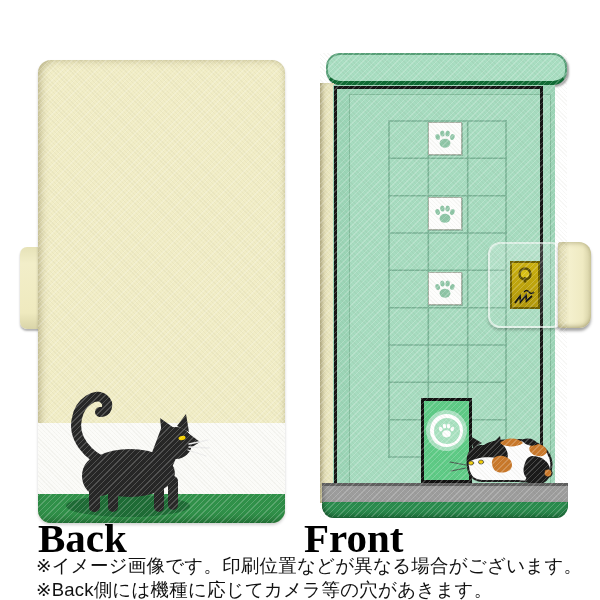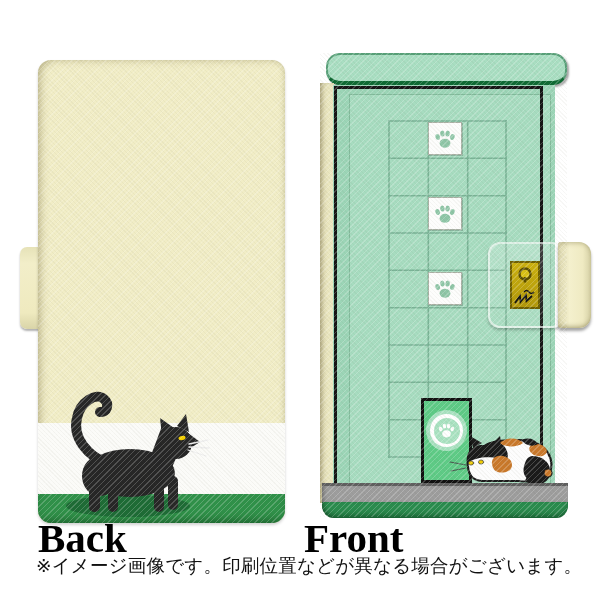--- a/index.html
+++ b/index.html
@@ -259,13 +259,14 @@
   <div class="abs clasp-strap"></div>
 
   <div class="texture"></div>
 </div>
 
 <div class="abs view-label back-label">Back</div>
 <div class="abs view-label front-label">Front</div>
 
 <div class="abs notes">
   <div>※イメージ画像です。印刷位置などが異なる場合がございます。</div>
+  <div>※Back側には機種に応じてカメラ等の穴があきます。</div>
 </div>
 
 </body></html>

